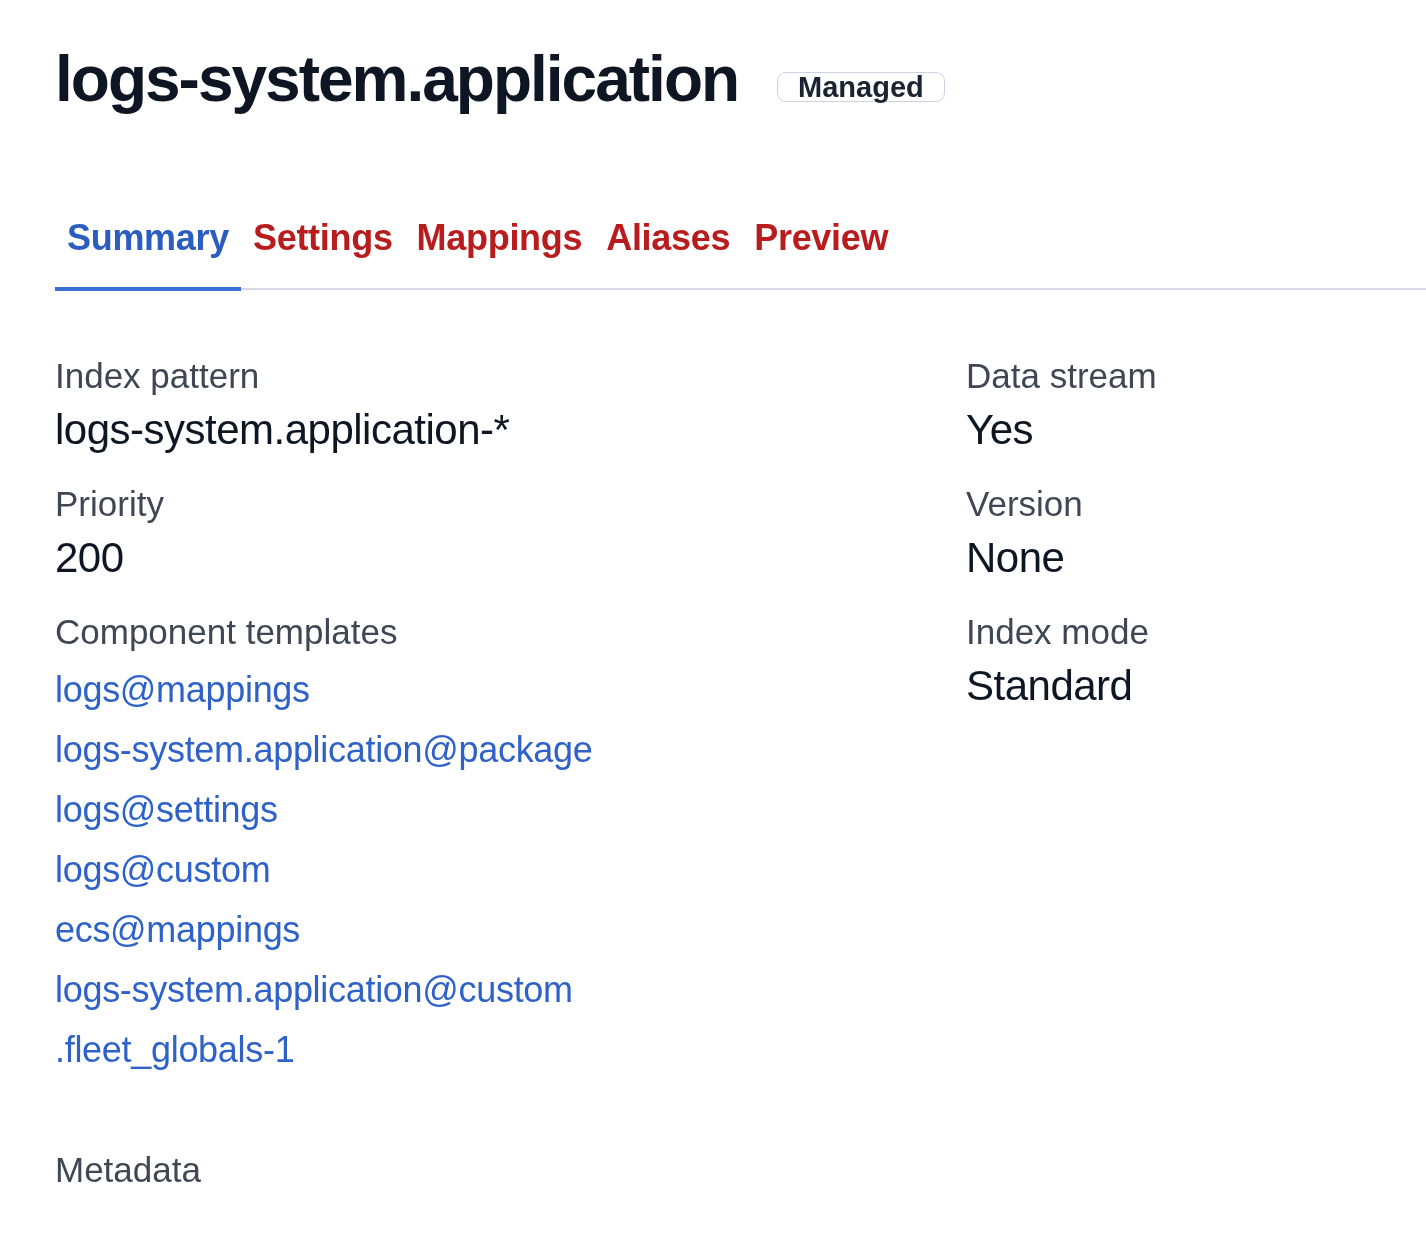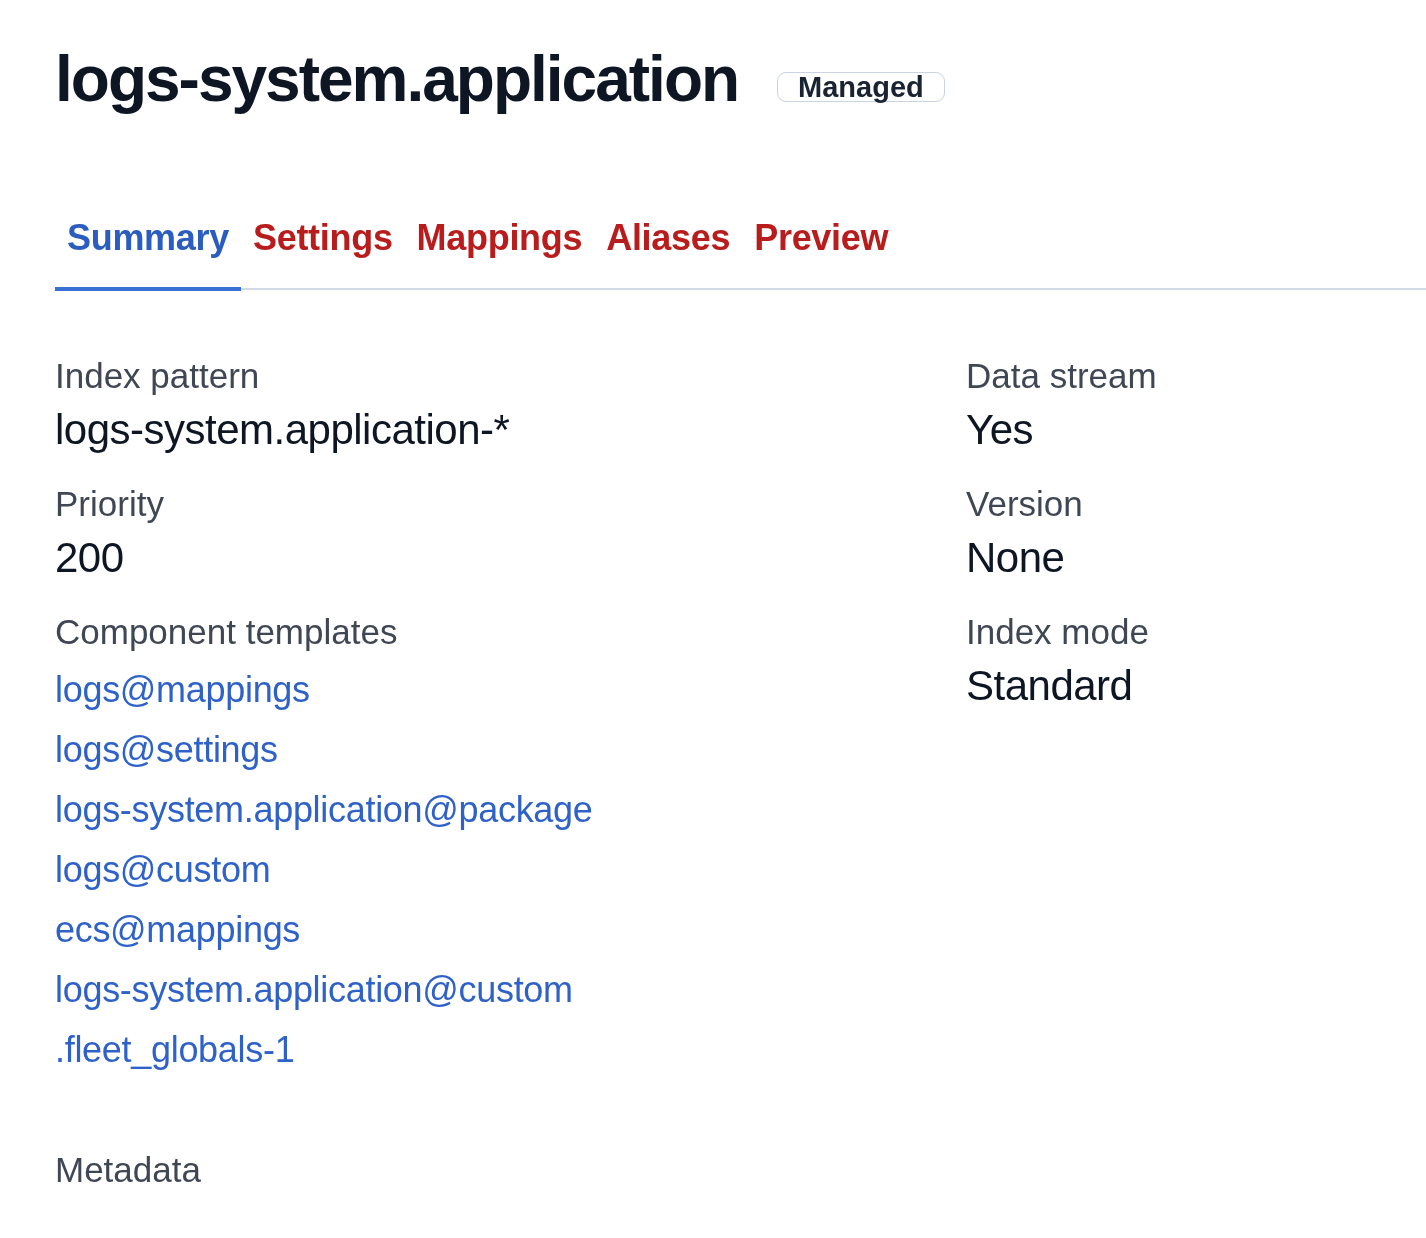--- a/index.html
+++ b/index.html
@@ -170,22 +170,22 @@
 
       <div class="desc-item">
         <div class="desc-label">Priority</div>
         <div class="desc-value">200</div>
       </div>
 
       <div class="desc-item">
         <div class="desc-label">Component templates</div>
         <ul class="ct-links">
           <li><a href="#">logs@mappings</a></li>
+          <li><a href="#">logs-system.application@package</a></li>
           <li><a href="#">logs@settings</a></li>
-          <li><a href="#">logs-system.application@package</a></li>
           <li><a href="#">logs@custom</a></li>
           <li><a href="#">ecs@mappings</a></li>
           <li><a href="#">logs-system.application@custom</a></li>
           <li><a href="#">.fleet_globals-1</a></li>
         </ul>
       </div>
 
     </div>
 
     <div class="col-right">

